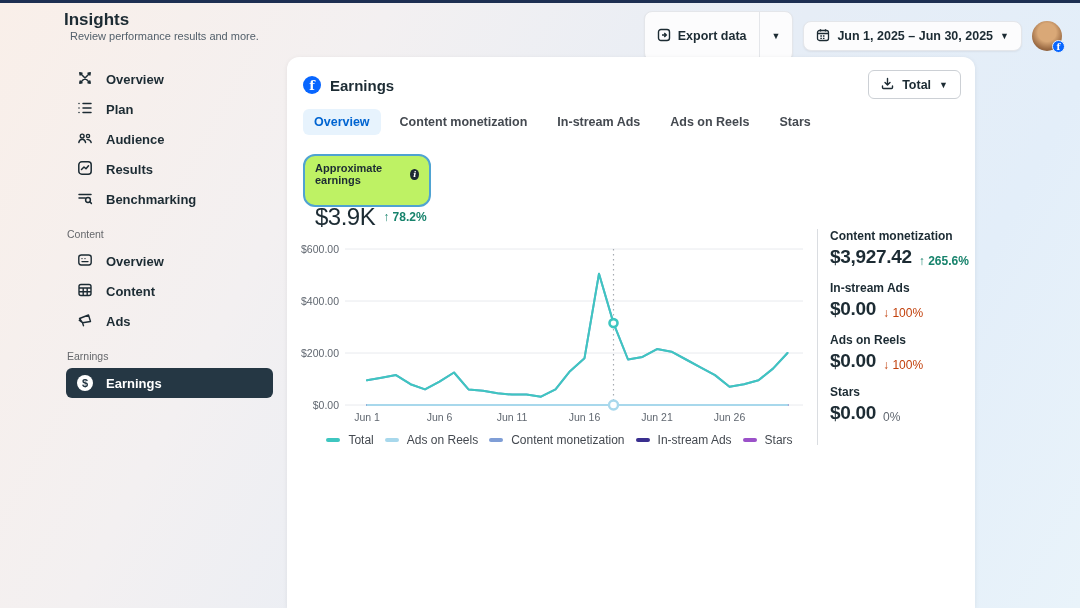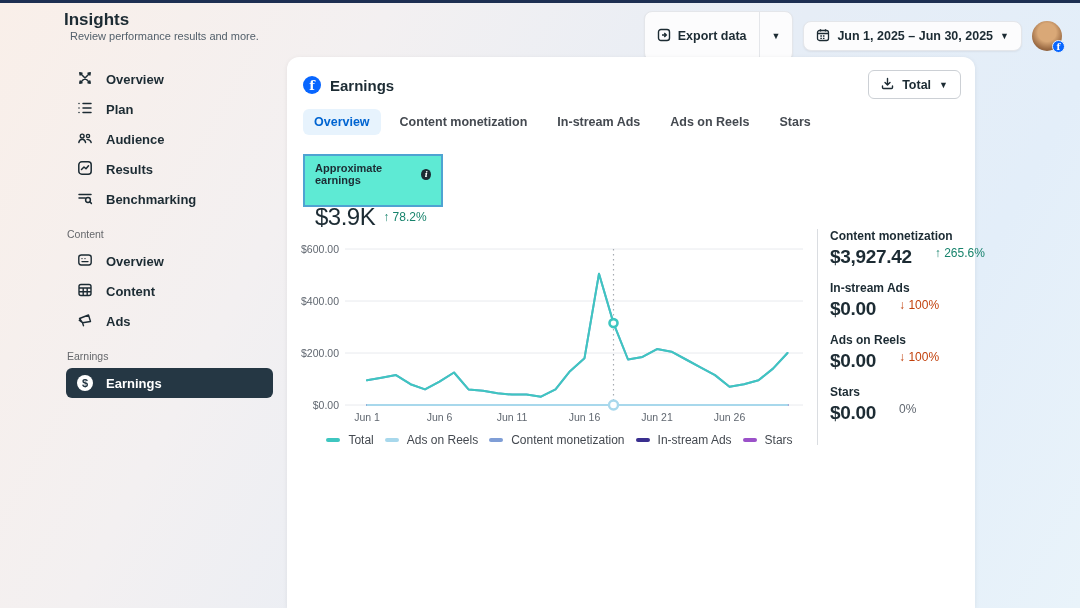--- a/index.html
+++ b/index.html
@@ -57,49 +57,49 @@
   .panel-title { font-size:15px; font-weight:700; }
   .export-btn { position:absolute; right:14px; top:13px; height:29px; display:flex; align-items:center;
     gap:8px; padding:0 12px; border:1px solid #ccd0d5; border-radius:6px; background:#fff;
     font-size:12.5px; font-weight:700; cursor:pointer; }
 
   .tabs { position:absolute; left:16px; top:52px; display:flex; align-items:center; gap:8px; }
   .tab { padding:6px 11px; font-size:12.5px; font-weight:700; color:#444950; border-radius:6px;
     cursor:pointer; white-space:nowrap; }
   .tab.selected { background:#e7f3fd; color:#0064d1; }
 
-  .metric-card { position:absolute; left:16px; top:97px; width:140px; height:53px;
-    border:2px solid #4fa3d2; border-radius:0; background:#5eead4; padding:6px 10px 0 10px; cursor:pointer; }
+  .metric-card { position:absolute; left:16px; top:97px; width:128px; height:53px;
+    border:2px solid #4fa3d2; border-radius:12px; background:#bef264; padding:6px 10px 0 10px; cursor:pointer; }
   .metric-card .lab { font-size:11px; font-weight:700; display:flex; align-items:center; gap:4px; }
   .info-dot { width:11px; height:11px; border-radius:50%; background:#1c2b33; color:#fff;
     font-size:8px; display:flex; align-items:center; justify-content:center;
     font-family:"DejaVu Serif", serif; font-style:italic; }
   .metric-card .valrow { display:flex; align-items:center; gap:8px; margin-top:17px; }
   .metric-card .val { font-size:24px; font-weight:500; letter-spacing:-0.5px; }
   .delta { font-size:12px; font-weight:400; white-space:nowrap; }
-  .delta.up { color:#17836c; }
+  .delta.up { color:#17836c;font-weight:bold; }
   .delta.down { color:#c2410c; }
   .delta.flat { color:#606770; }
 
   .chart-wrap { position:absolute; left:8px; top:178px; width:524px; height:192px; }
   .chart-wrap svg { display:block; }
   .ax { font-family:"Liberation Sans", sans-serif; font-size:10.5px; fill:#606770; }
 
   .legend { position:absolute; left:20px; top:376px; width:505px; display:flex;
     justify-content:center; gap:11px; }
   .legend-item { display:flex; align-items:center; gap:8px; font-size:12px; color:#444950;
     cursor:pointer; }
   .legend-item .sw { width:14px; height:4px; border-radius:2px; }
 
   .vdivider { position:absolute; left:530px; top:172px; width:1px; height:216px; background:#dadde1; }
 
   .stats { position:absolute; left:543px; top:172px; width:138px; display:flex;
     flex-direction:column; gap:13px; }
   .stat .lab { font-size:12px; font-weight:700; margin-bottom:3px; }
-  .stat .valrow { display:flex; align-items:flex-start; gap:23px; }
+  .stat .valrow { display:flex; align-items:flex-end; gap:7px; }
   .stat .val { font-size:19px; font-weight:700; letter-spacing:-0.3px; }
 </style>
 </head>
 <body>
 
 <div class="topline"></div>
 
 <div class="page-title">Insights</div>
 <div class="page-sub">Review performance results and more.</div>
 

